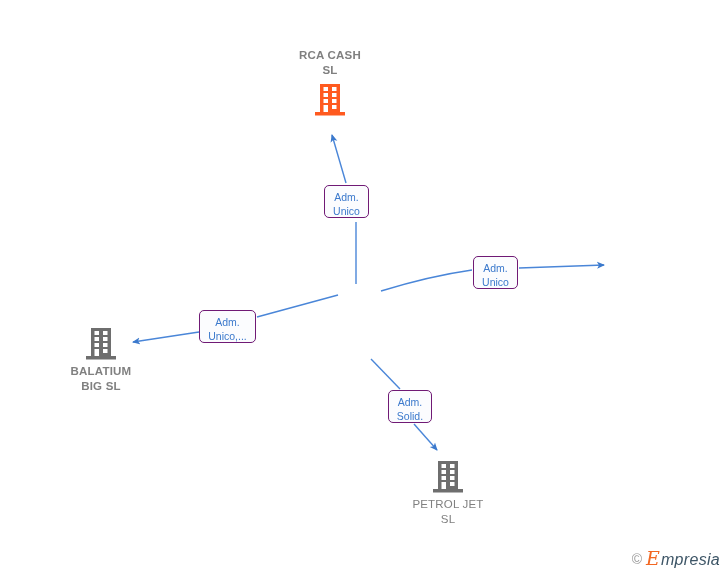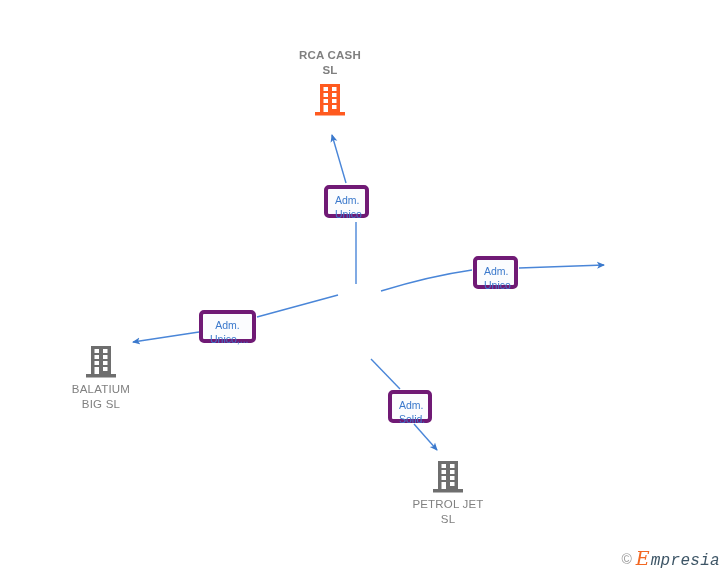--- a/index.html
+++ b/index.html
@@ -41,21 +41,21 @@
   .node-label.bold {
     font-weight: bold;
   }
   .icon-wrap {
     display: block;
     margin: 0 auto;
     line-height: 0;
   }
   .edge-label {
     position: absolute;
-    border: 4px solid #701a75;
+    border: 1px solid #701a75;
     border-radius: 5px;
     background: #fbfcfe;
     color: #3b79cc;
     font-size: 10.5px;
     line-height: 14px;
     text-align: center;
     padding: 4px 7px 5px 7px;
     box-sizing: border-box;
     white-space: pre-line;
   }
@@ -74,21 +74,21 @@
   }
   .wm-e {
     font-family: "DejaVu Serif", serif;
     font-style: italic;
     font-size: 19px;
     color: #f26722;
     line-height: 1;
     padding-right: 1px;
   }
   .wm-rest {
-    font-family: Liberation Mono, monospace;
+    font-family: Liberation Sans, sans-serif;
     font-style: italic;
     font-size: 16px;
     color: #3d5566;
     line-height: 1;
     letter-spacing: 0.3px;
   }
 </style>
 </head>
 <body>
 
@@ -136,21 +136,21 @@
         <rect x="9.5" y="17" width="4.5" height="4" fill="#ffffff"></rect>
         <rect x="18" y="17" width="4.5" height="4" fill="#ffffff"></rect>
         <rect x="9.5" y="23" width="4.5" height="7" fill="#ffffff"></rect>
         <rect x="18" y="23" width="4.5" height="4" fill="#ffffff"></rect>
       </svg>
     </span>
   </div>
 
 
 
-  <div class="node" style="left:41px; top:344px;">
+  <div class="node" style="left:41px; top:326px;font-weight:bold;">
     <span class="icon-wrap">
       <svg width="32" height="34" viewBox="0 0 32 34">
         <rect x="6" y="2" width="20" height="28" fill="#6e6e6e"></rect>
         <rect x="1" y="30" width="30" height="3.5" fill="#6e6e6e"></rect>
         <rect x="9.5" y="5" width="4.5" height="4" fill="#ffffff"></rect>
         <rect x="18" y="5" width="4.5" height="4" fill="#ffffff"></rect>
         <rect x="9.5" y="11" width="4.5" height="4" fill="#ffffff"></rect>
         <rect x="18" y="11" width="4.5" height="4" fill="#ffffff"></rect>
         <rect x="9.5" y="17" width="4.5" height="4" fill="#ffffff"></rect>
         <rect x="18" y="17" width="4.5" height="4" fill="#ffffff"></rect>

